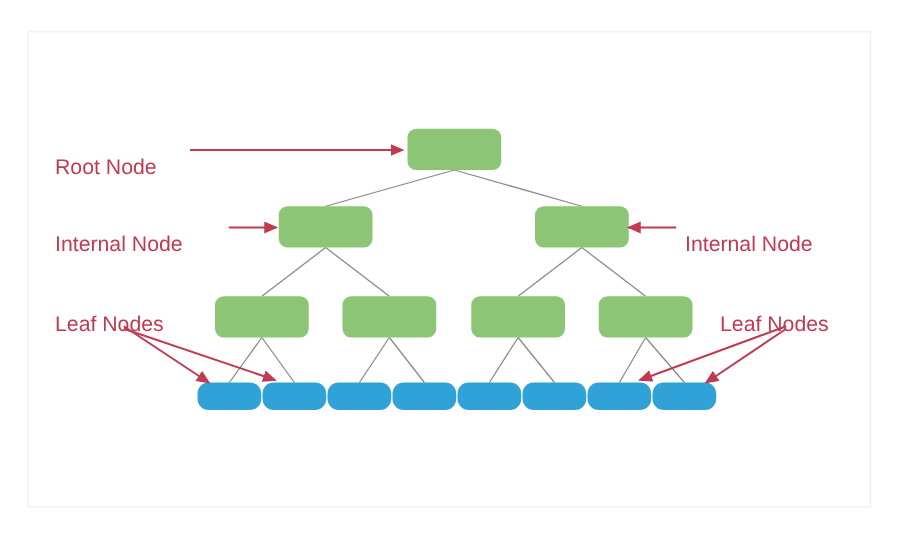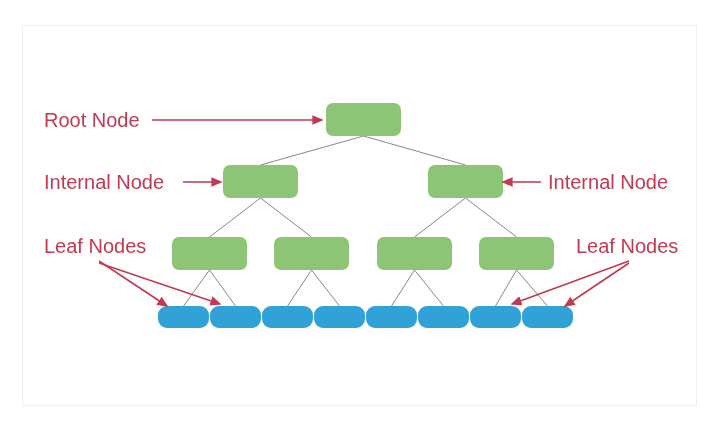--- a/index.html
+++ b/index.html
@@ -14,24 +14,25 @@
     position:absolute;left:22px;top:25px;
     width:675px;height:381px;
     background:#ffffff;
     border:1px solid #efefef;
     box-sizing:border-box;
   }
   #svg{position:absolute;left:0;top:0;width:720px;height:432px;}
   .node-label{
     position:absolute;
     color:#C13A52;
-    font-size:20px;
+    font-size:17px;
     line-height:20px;
     white-space:nowrap;
     font-family:"Liberation Sans", sans-serif;
+    margin-top:14px;
   }
 </style>
 </head>
 <body>
 
 <div id="stage">
   <div id="frame" style="left: 22px; top: 25px; width: 675px; height: 381px; border-color: rgb(239, 239, 239);"></div>
   <svg id="svg" viewBox="0 0 720 432" xmlns="http://www.w3.org/2000/svg">
     <defs>
       <marker id="arrowhead" markerWidth="7" markerHeight="7" refX="6" refY="3" orient="auto" markerUnits="strokeWidth">

